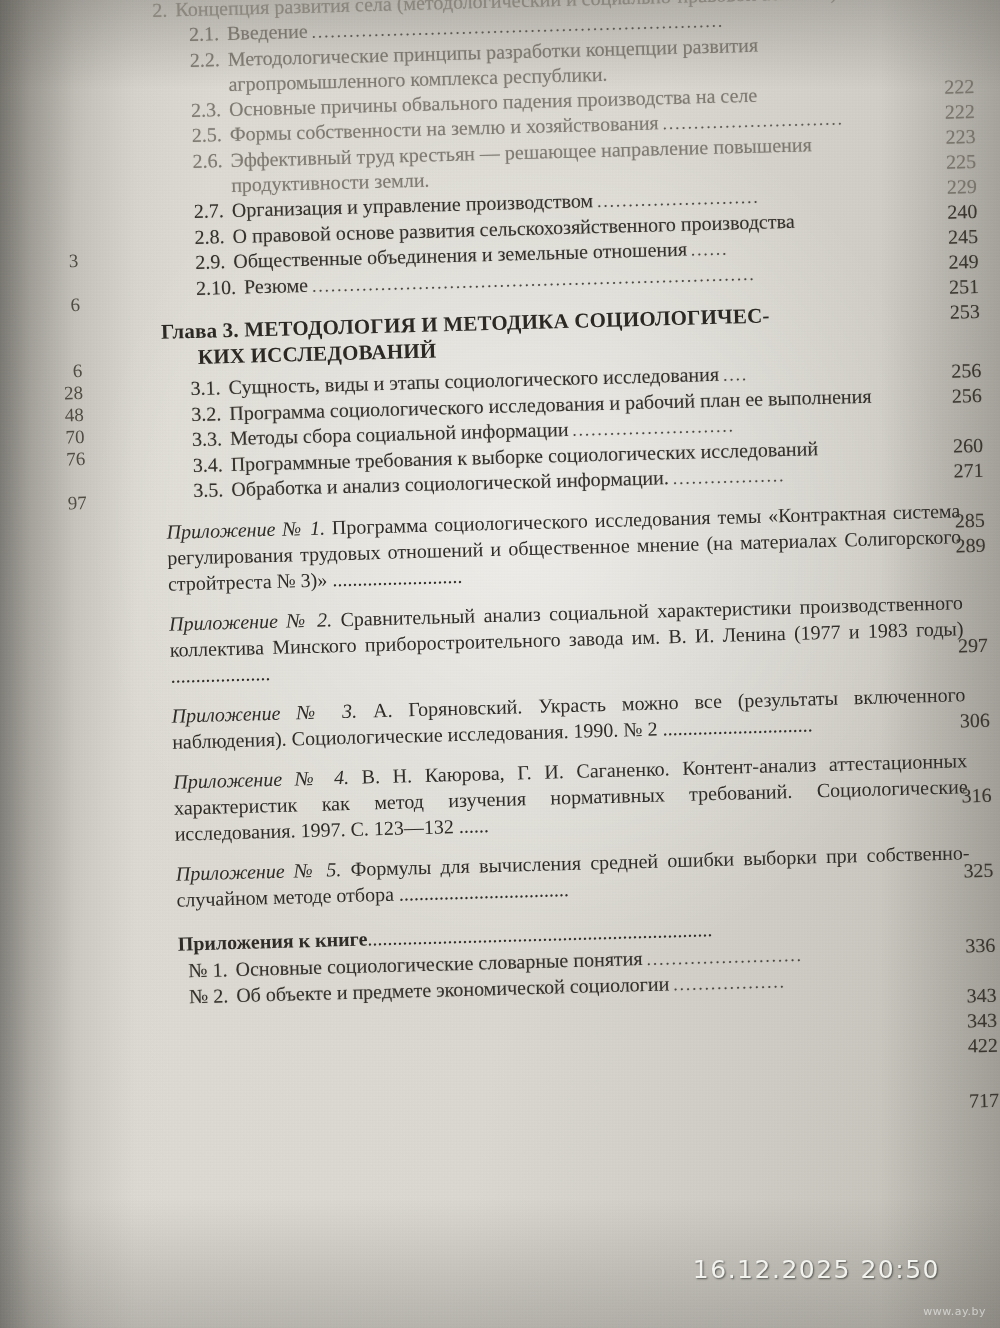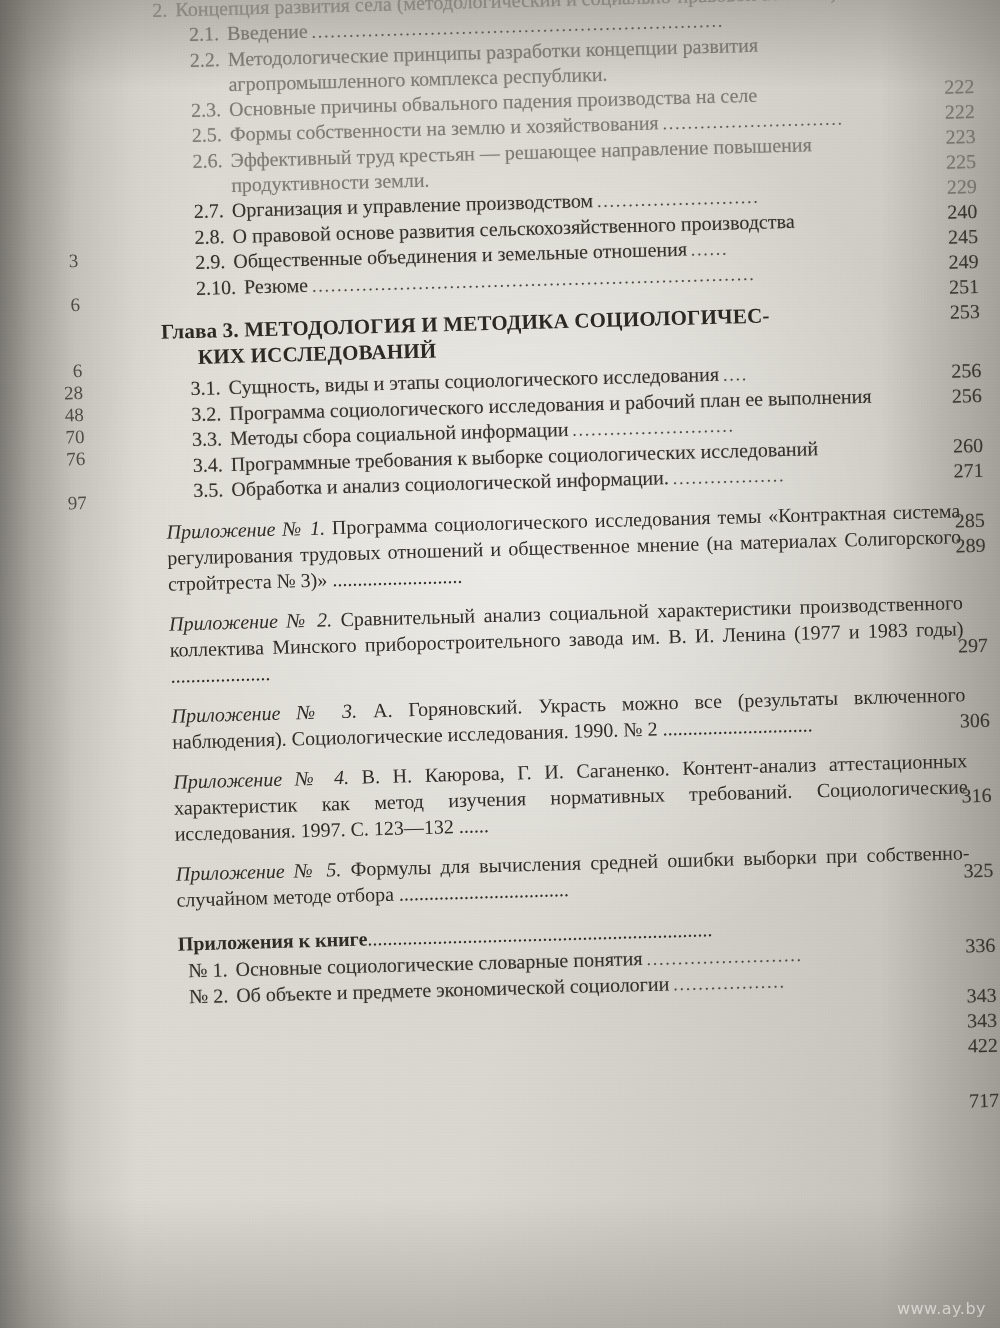--- a/index.html
+++ b/index.html
@@ -175,21 +175,21 @@
     font-size: 25px;
     letter-spacing: 1.5px;
     text-shadow: 1px 1px 2px rgba(0,0,0,0.55);
   }
   .watermark {
     position: absolute;
     right: 14px;
     bottom: 10px;
     color: rgba(255,255,255,0.55);
     font-family: "DejaVu Sans", sans-serif;
-    font-size: 16px;
+    font-size: 11px;
     letter-spacing: 0.5px;
   }
 </style>
 </head>
 <body>
 
 <div id="page">
   <div class="paper"></div>
   <div class="gutter-shadow"></div>
   <div class="edge-shadow-right"></div>
@@ -383,14 +383,15 @@
     <div style="height:25px;"></div>
     <div>343</div>
     <div>343</div>
     <div>422</div>
     <div style="height:30px;"></div>
     <div>717</div>
   </div>
 
   <div class="grain"></div>
 
+  <div class="timestamp">16.12.2025  20:50</div>
   <div class="watermark">www.ay.by</div>
 </div>
 
 </body></html>

